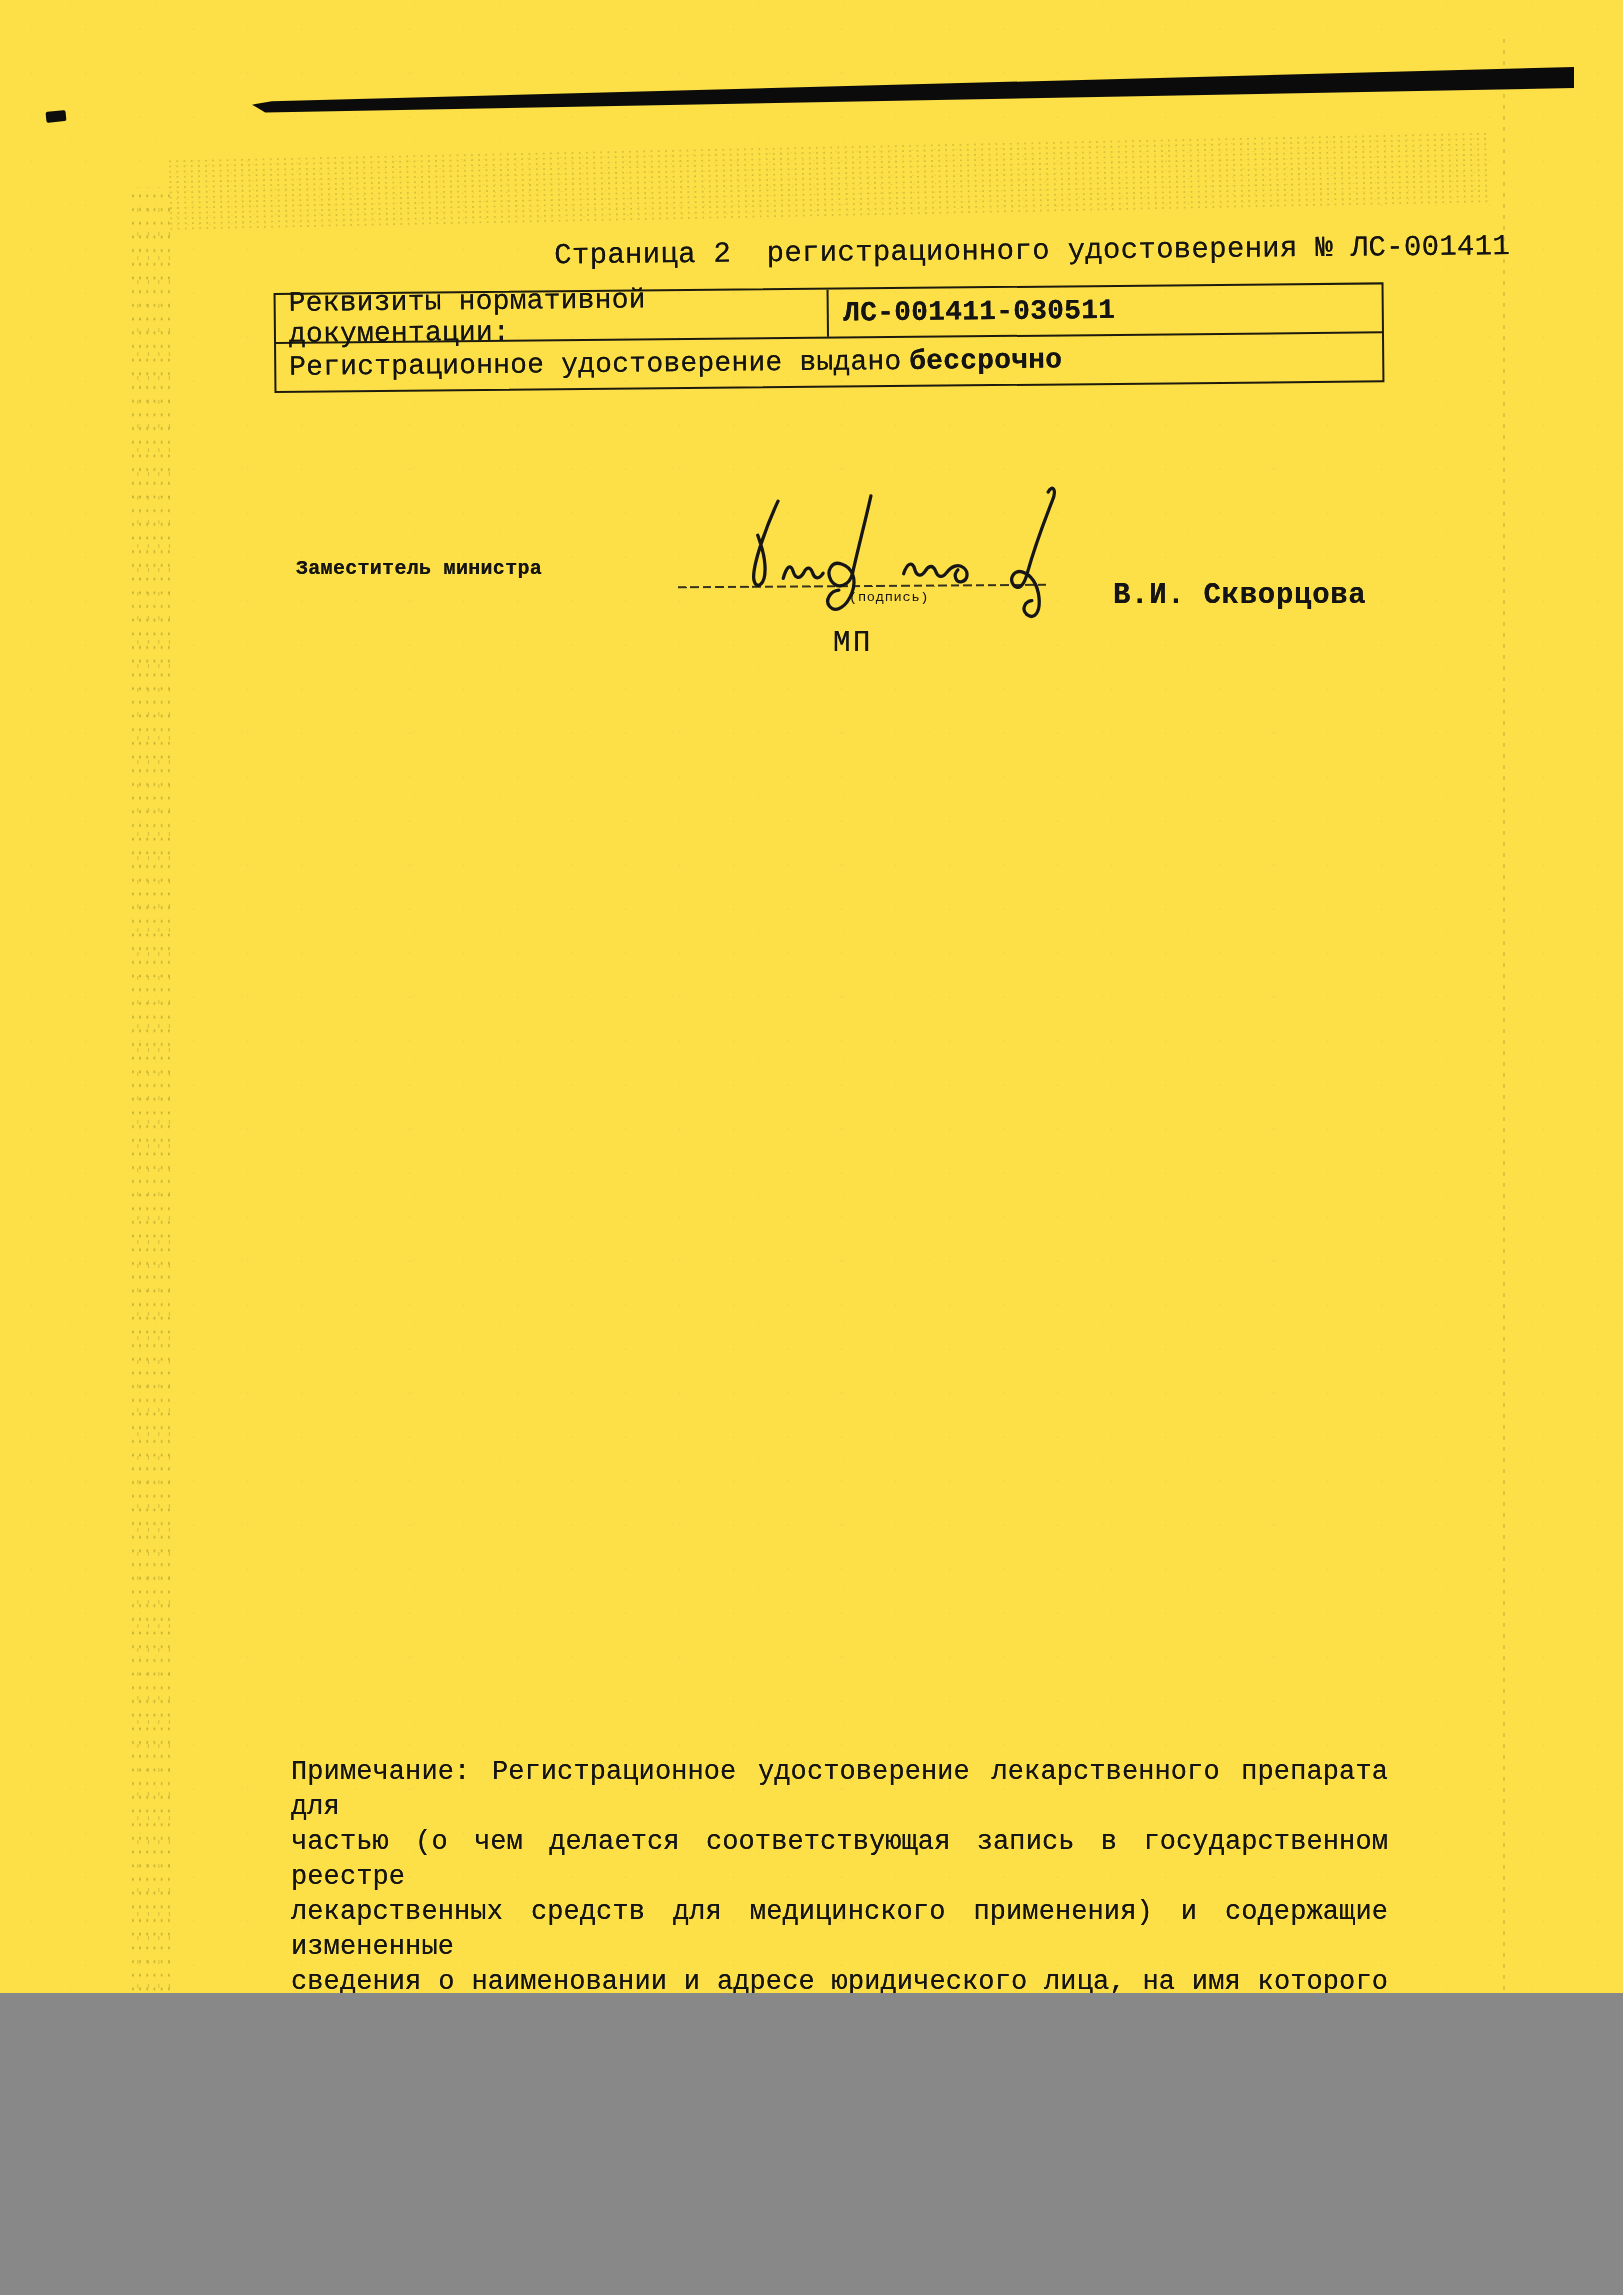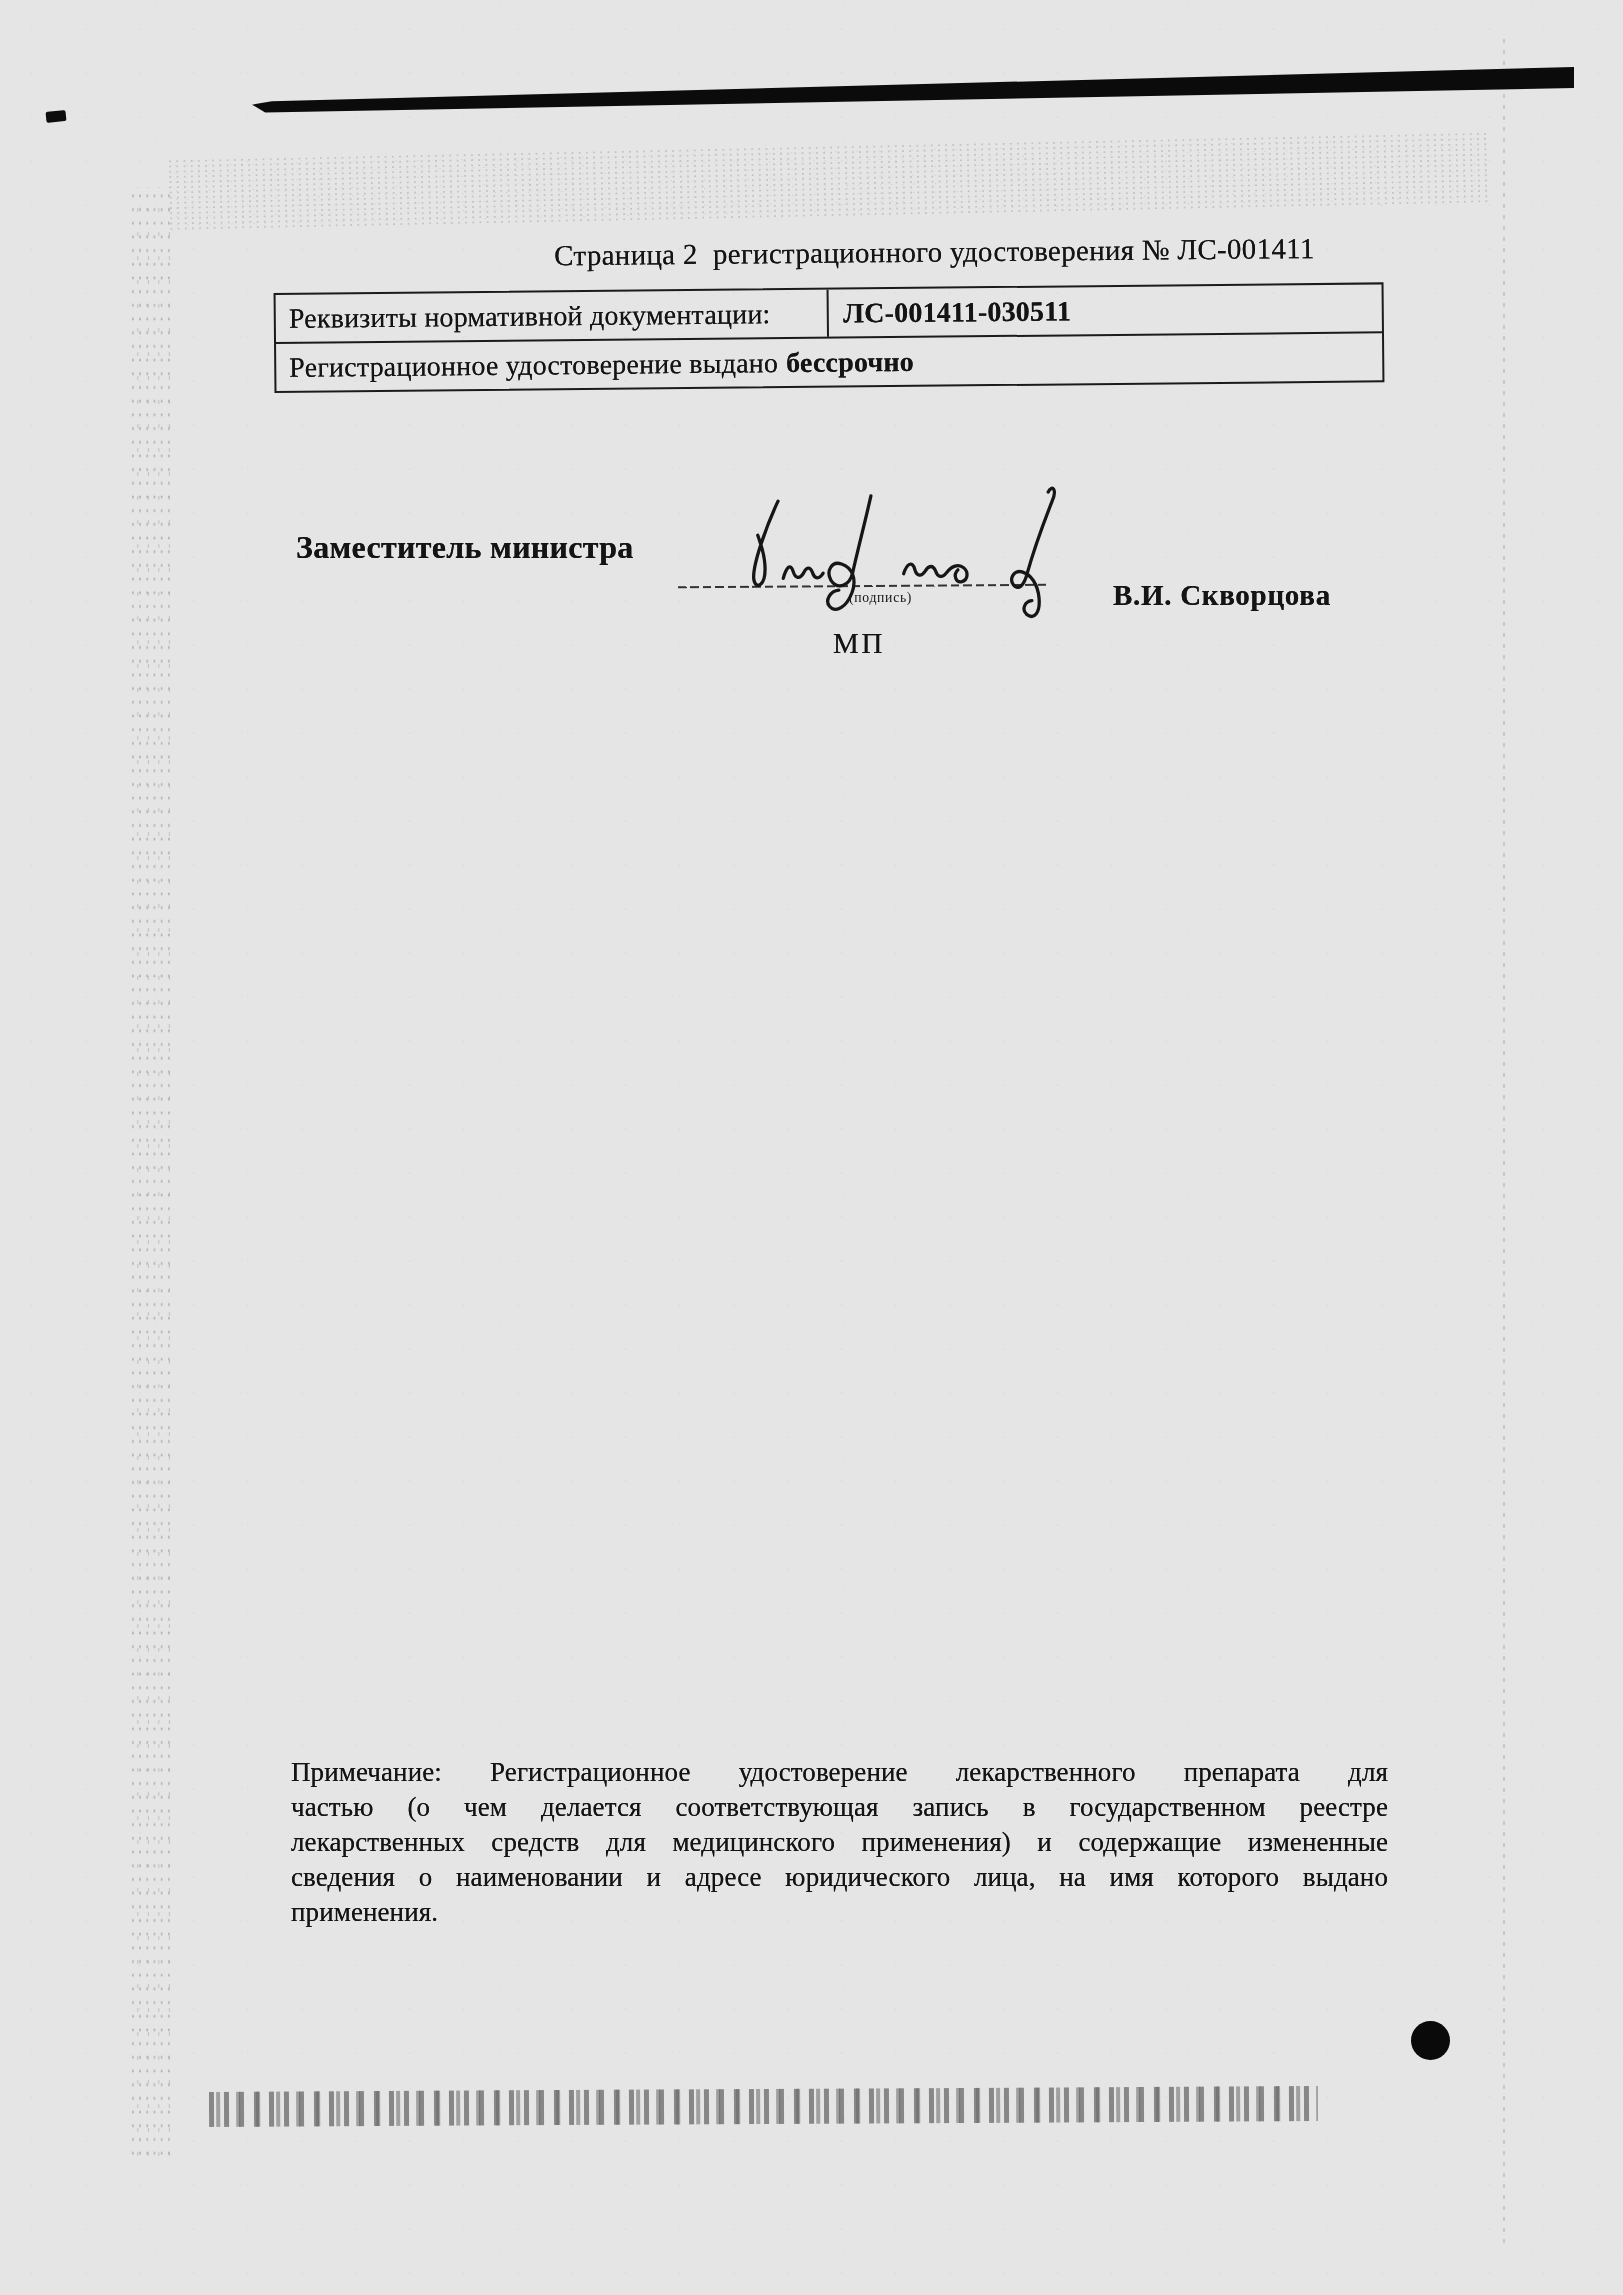--- a/index.html
+++ b/index.html
@@ -1,21 +1,21 @@
 <!DOCTYPE html>
 <html style="font-size:10.5px"><head>
 <meta charset="utf-8">
 <style>
   html,body{margin:0;padding:0;background:#888;}
   .page{
     position:relative;
-    width:1623px;height:2295px;
-    background:#e5e5e5;
+    width:1623px;height:1993px;
+    background:#fde047;
     overflow:hidden;
-    font-family:Liberation Serif, serif;
+    font-family:Liberation Mono, monospace;
     color:#141414;
   }
   
   .speckle-page{
     position:absolute;inset:0;opacity:.13;pointer-events:none;
     background-image:
       radial-gradient(rgba(0,0,0,.9) 0.5px, transparent 0.9px),
       radial-gradient(rgba(0,0,0,.7) 0.5px, transparent 0.9px);
     background-size:54px 44px,86px 66px;
     background-position:4.6px 7.2px,27px 39px;
@@ -89,22 +89,22 @@
   .req-cell-value{
     flex:1;padding-left:14.4px;height:100%;
     display:flex;align-items:center;
     border-left:2px solid rgba(10,10,10,.92);
     font-weight:bold;
   }
   .req-row-single{padding-left:13px;}
   .bold-word{font-weight:bold;margin-left:7.9px;}
   
   .sig-title{
-    position:absolute;left:296px;top:529px;
-    font-size:32px;font-weight:bold;letter-spacing:0.3px;
+    position:absolute;left:296px;top:557px;
+    font-size:20px;font-weight:bold;letter-spacing:0.3px;
     text-shadow:0 0 0.5px rgba(0,0,0,.8);
   }
   .sig-svg{position:absolute;left:655px;top:475px;}
   .sig-line{
     position:absolute;left:678px;top:585px;width:370px;height:2px;
     background:repeating-linear-gradient(90deg, rgba(20,20,20,.85) 0 8.5px, transparent 8.5px 12.4px);
     transform:rotate(-.4deg);
   }
   .sig-caption{
     position:absolute;left:825px;top:590px;

